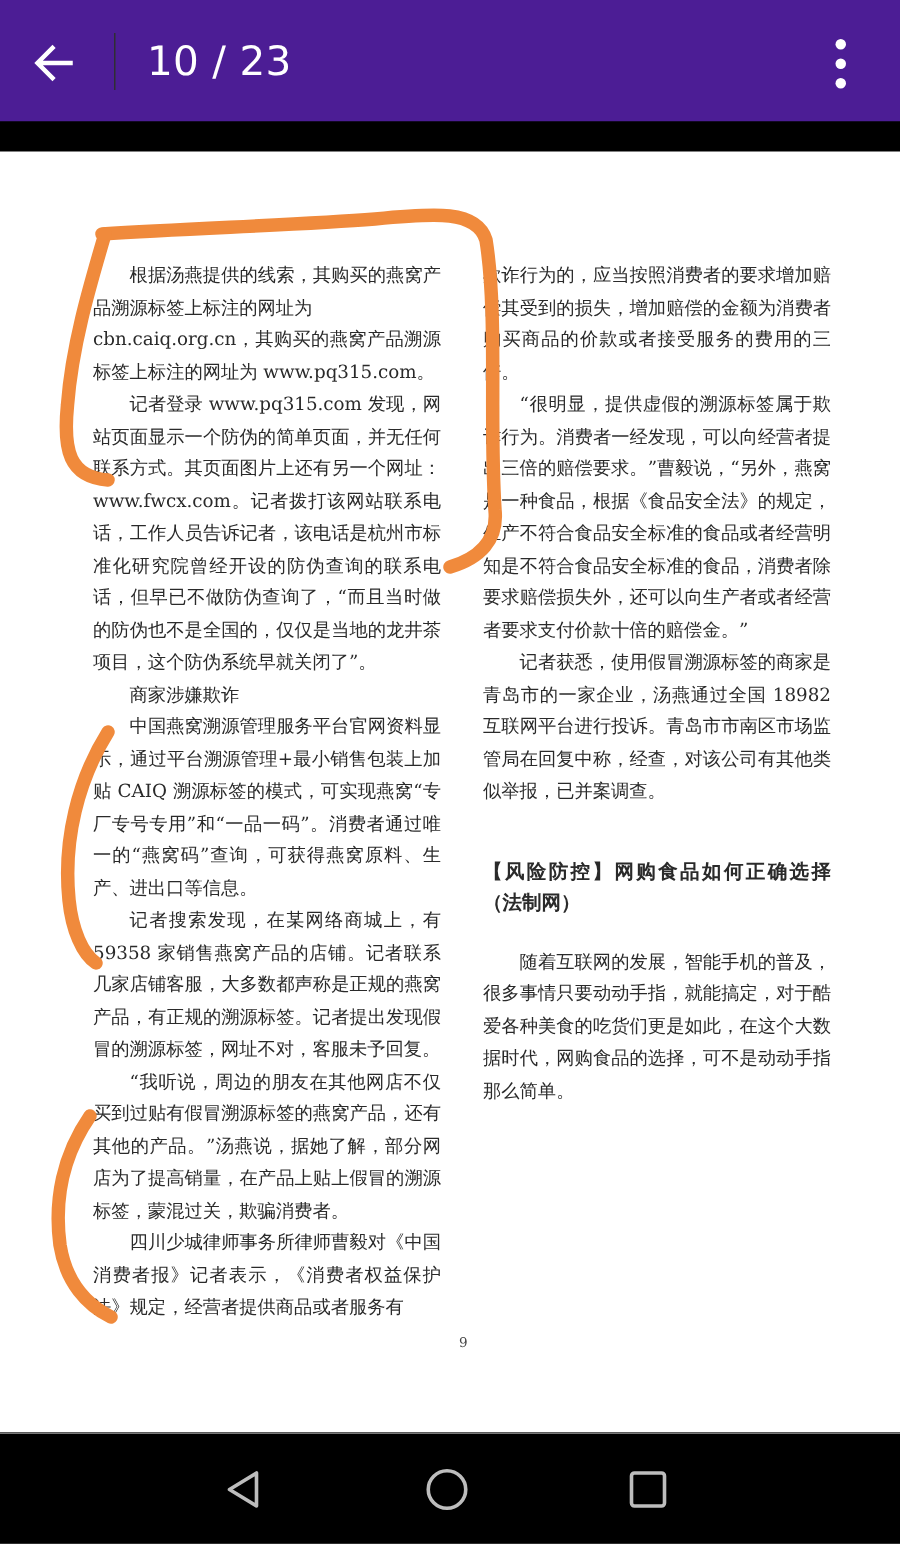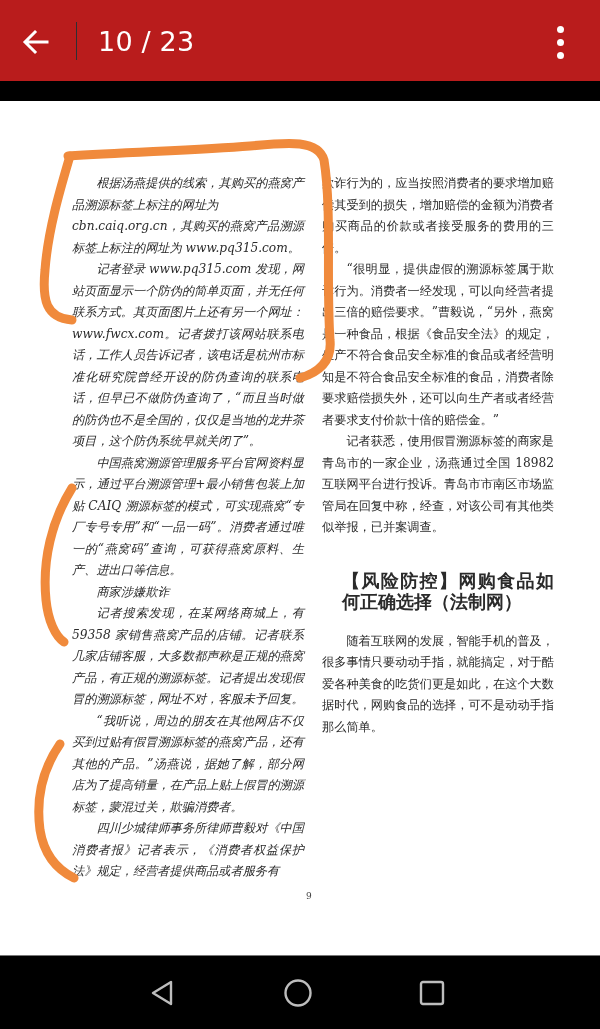--- a/index.html
+++ b/index.html
@@ -1,21 +1,21 @@
 <!DOCTYPE html>
 <html><head>
   <meta charset="utf-8">
   <style>
     * { box-sizing: border-box; margin: 0; padding: 0; }
     html, body { width: 600px; height: 1029px; overflow: hidden; background: #000; }
     body { position: relative; font-family: "DejaVu Sans", sans-serif; }
 
     .topbar {
       position: absolute; left: 0; top: 0; width: 600px; height: 81px;
-      background: #b91c1c; color: #fff;
+      background: #4c1d95; color: #fff;
     }
     .topbar .back {
       position: absolute; left: 14px; top: 20px; width: 44px; height: 44px;
       display: flex; align-items: center; justify-content: center;
     }
     .topbar .divider {
       position: absolute; left: 76px; top: 22px; width: 1px; height: 38px; background: #2e2f33;
     }
     .topbar .title {
       position: absolute; left: 98px; top: 22px; font-size: 27px; line-height: 40px;
@@ -30,25 +30,25 @@
     .blackband { position: absolute; left: 0; top: 81px; width: 600px; height: 20px; background: #000; }
 
     .page {
       position: absolute; left: 0; top: 101px; width: 600px; height: 854px; background: #fff;
       overflow: hidden;
     }
     .col {
       position: absolute; top: 72px; width: 232px;
       font-family: "DejaVu Serif", serif; font-size: 12.2px; line-height: 21.5px; color: #2a2a2a;
     }
-    .col.left { left: 72px; font-style: italic; }
+    .col.left { left: 62px; }
     .col.right { left: 322px; }
     .col p { text-indent: 2em; text-align: justify; }
     .col p.noindent { text-indent: 0; }
-    .col .heading { font-family: Liberation Serif, serif; font-weight: bold; font-size: 18px; line-height: 21.5px; text-indent: 0; margin-top: 32px; margin-left: 20px; }
+    .col .heading { font-family: Liberation Mono, monospace; font-weight: bold; font-size: 13px; line-height: 21.5px; text-indent: 0; margin-top: 32px; }
     .col .spacer { height: 17px; }
     .pagenum {
       position: absolute; left: 306px; top: 790px; font-size: 9px; color: #444;
       font-family: "DejaVu Serif", serif;
     }
 
     .annot { position: absolute; left: 0; top: 0; width: 600px; height: 1029px; pointer-events: none; }
 
     .navbar {
       position: absolute; left: 0; top: 955px; width: 600px; height: 74px; background: #000;
@@ -74,22 +74,22 @@
   </div>
 </div>
 
 <div class="blackband"></div>
 
 <div class="page">
   <div class="col left">
     <p>根据汤燕提供的线索，其购买的燕窝产品溯源标签上标注的网址为</p>
     <p class="noindent">cbn.caiq.org.cn，其购买的燕窝产品溯源标签上标注的网址为 www.pq315.com。</p>
     <p>记者登录 www.pq315.com 发现，网站页面显示一个防伪的简单页面，并无任何联系方式。其页面图片上还有另一个网址：www.fwcx.com。记者拨打该网站联系电话，工作人员告诉记者，该电话是杭州市标准化研究院曾经开设的防伪查询的联系电话，但早已不做防伪查询了，“而且当时做的防伪也不是全国的，仅仅是当地的龙井茶项目，这个防伪系统早就关闭了”。</p>
+    <p>商家涉嫌欺诈</p>
     <p>中国燕窝溯源管理服务平台官网资料显示，通过平台溯源管理+最小销售包装上加贴 CAIQ 溯源标签的模式，可实现燕窝“专厂专号专用”和“一品一码”。消费者通过唯一的“燕窝码”查询，可获得燕窝原料、生产、进出口等信息。</p>
-    <p>商家涉嫌欺诈</p>
     <p>记者搜索发现，在某网络商城上，有 59358 家销售燕窝产品的店铺。记者联系几家店铺客服，大多数都声称是正规的燕窝产品，有正规的溯源标签。记者提出发现假冒的溯源标签，网址不对，客服未予回复。</p>
     <p>“我听说，周边的朋友在其他网店不仅买到过贴有假冒溯源标签的燕窝产品，还有其他的产品。”汤燕说，据她了解，部分网店为了提高销量，在产品上贴上假冒的溯源标签，蒙混过关，欺骗消费者。</p>
     <p>四川少城律师事务所律师曹毅对《中国消费者报》记者表示，《消费者权益保护法》规定，经营者提供商品或者服务有</p>
   </div>
   <div class="col right">
     <p class="noindent">欺诈行为的，应当按照消费者的要求增加赔偿其受到的损失，增加赔偿的金额为消费者购买商品的价款或者接受服务的费用的三倍。</p>
     <p>“很明显，提供虚假的溯源标签属于欺诈行为。消费者一经发现，可以向经营者提出三倍的赔偿要求。”曹毅说，“另外，燕窝是一种食品，根据《食品安全法》的规定，生产不符合食品安全标准的食品或者经营明知是不符合食品安全标准的食品，消费者除要求赔偿损失外，还可以向生产者或者经营者要求支付价款十倍的赔偿金。”</p>
     <p>记者获悉，使用假冒溯源标签的商家是青岛市的一家企业，汤燕通过全国 18982 互联网平台进行投诉。青岛市市南区市场监管局在回复中称，经查，对该公司有其他类似举报，已并案调查。</p>
     <p class="heading">【风险防控】网购食品如何正确选择（法制网）</p>
     <div class="spacer"></div>

